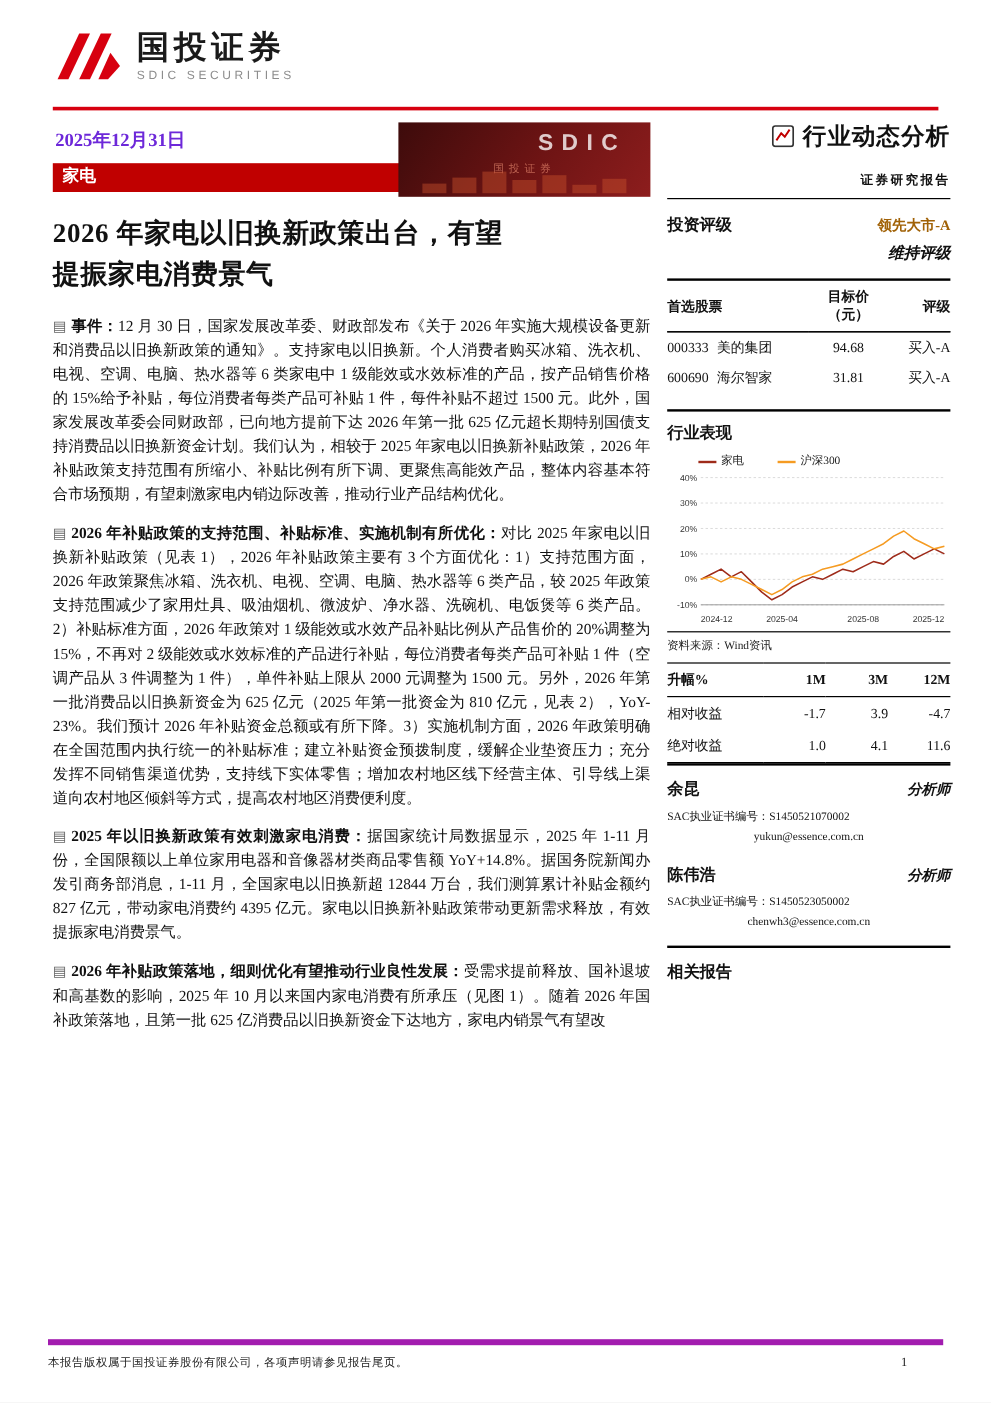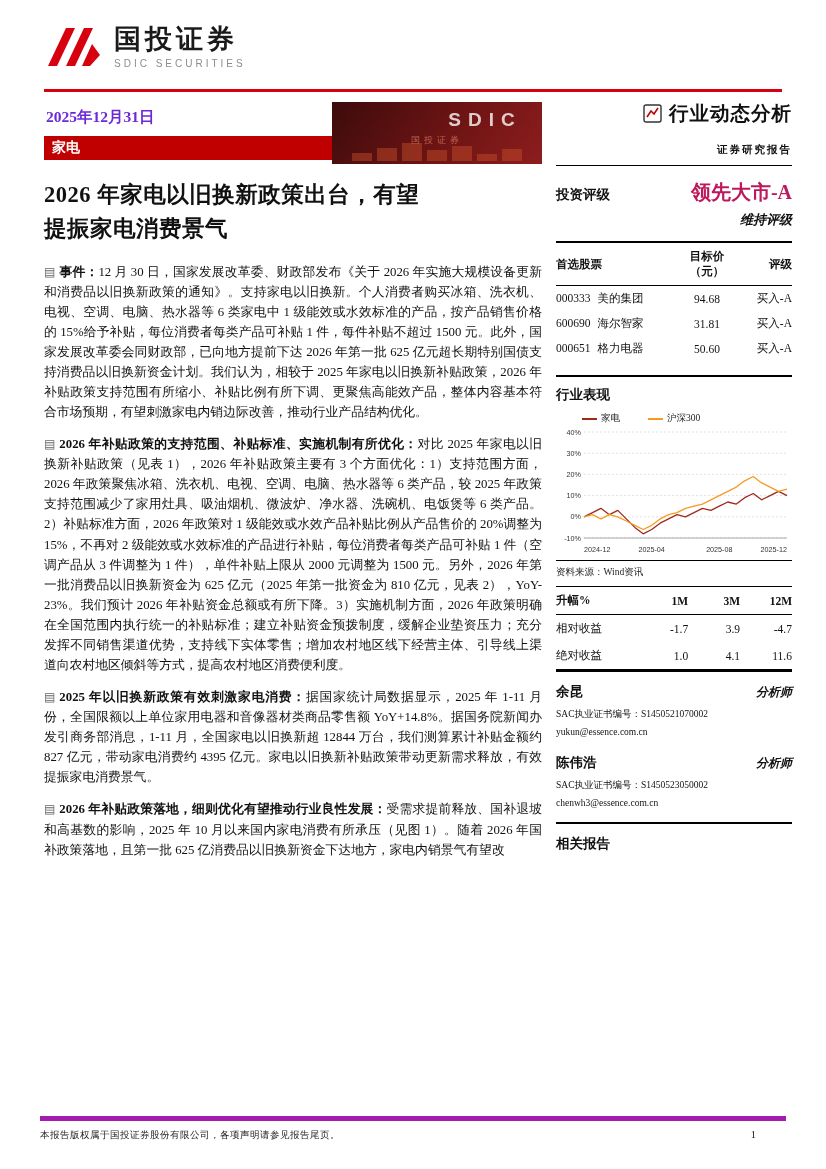--- a/index.html
+++ b/index.html
@@ -40,21 +40,21 @@
 
   
   .sidebar{position:absolute;left:556px;top:100px;width:236px;}
   .rpt-type{display:flex;justify-content:flex-end;align-items:center;gap:7px;
             font-size:19.5px;font-weight:bold;letter-spacing:1px;}
   .rpt-sub{text-align:right;font-size:10.5px;font-weight:bold;letter-spacing:2px;margin:16px 0 8px;}
   .div1{border-top:1px solid #000;}
   .div2{border-top:2px solid #000;}
   .rating-row{display:flex;justify-content:space-between;align-items:baseline;padding:13px 0 3px;}
   .rating-label{font-size:13.5px;font-weight:bold;}
-  .rating-value{font-size:20px;font-weight:bold;color:#be185d;}
+  .rating-value{font-size:12px;font-weight:bold;color:#a16207;}
   .rating-status{text-align:right;font-size:13px;font-weight:bold;font-style:italic;padding:2px 0 12px;}
 
   table{border-collapse:collapse;width:100%;}
   .stock-table{font-size:11.5px;margin:0 0 14px;}
   .stock-table th{font-weight:bold;border-bottom:1px solid #000;padding:6px 0;}
   .stock-table td{padding:5px 0;}
   .stock-table .c-name{text-align:left;}
   .stock-table .c-price{text-align:center;width:28%;}
   .stock-table .c-rate{text-align:right;width:22%;}
   .stock-code{margin-right:7px;}
@@ -69,21 +69,21 @@
   .returns-table th{font-weight:bold;padding:6px 0;border-bottom:1px solid #000;}
   .returns-table td{padding:6px 0;}
   .returns-table .c0{text-align:left;width:34%;}
   .returns-table .cn{text-align:right;width:22%;}
 
   .analyst{padding:11px 0 6px;}
   .an-row{display:flex;justify-content:space-between;align-items:baseline;}
   .an-name{font-size:13.5px;font-weight:bold;}
   .an-role{font-size:12px;font-weight:bold;font-style:italic;}
   .an-cert{font-size:9.5px;margin-top:7px;}
-  .an-email{font-size:9.5px;text-align:left;margin-top:6px;}
+  .an-email{font-size:9.5px;text-align:center;margin-top:6px;}
   .related{font-size:13.5px;font-weight:bold;padding-top:11px;}
 
   
   .footer{position:absolute;left:40px;right:40px;top:1116px;border-top:5px solid #a21caf;
           display:flex;justify-content:space-between;align-items:baseline;padding-top:8px;}
   .footer .disclaimer{font-size:9.5px;color:#222;letter-spacing:.5px;}
   .footer .pageno{font-size:10.5px;color:#222;margin-right:30px;}
 </style>
 </head>
 <body>
@@ -171,25 +171,20 @@
       </thead>
       <tbody>
         <tr>
           <td class="c-name"><span class="stock-code">000333</span><span>美的集团</span></td>
           <td class="c-price">94.68</td>
           <td class="c-rate">买入-A</td>
         </tr>
         <tr>
           <td class="c-name"><span class="stock-code">600690</span><span>海尔智家</span></td>
           <td class="c-price">31.81</td>
-          <td class="c-rate">买入-A</td>
-        </tr>
-        <tr>
-          <td class="c-name"><span class="stock-code">000651</span><span>格力电器</span></td>
-          <td class="c-price">50.60</td>
           <td class="c-rate">买入-A</td>
         </tr>
       </tbody>
     </table>
     <div class="div2"></div>
 
     <div class="sec-head">行业表现</div>
     <div class="legend">
       <span><span class="mk" style="background: rgb(158, 43, 26);"></span><span>家电</span></span>
       <span><span class="mk" style="background: rgb(245, 155, 34);"></span><span>沪深300</span></span>

